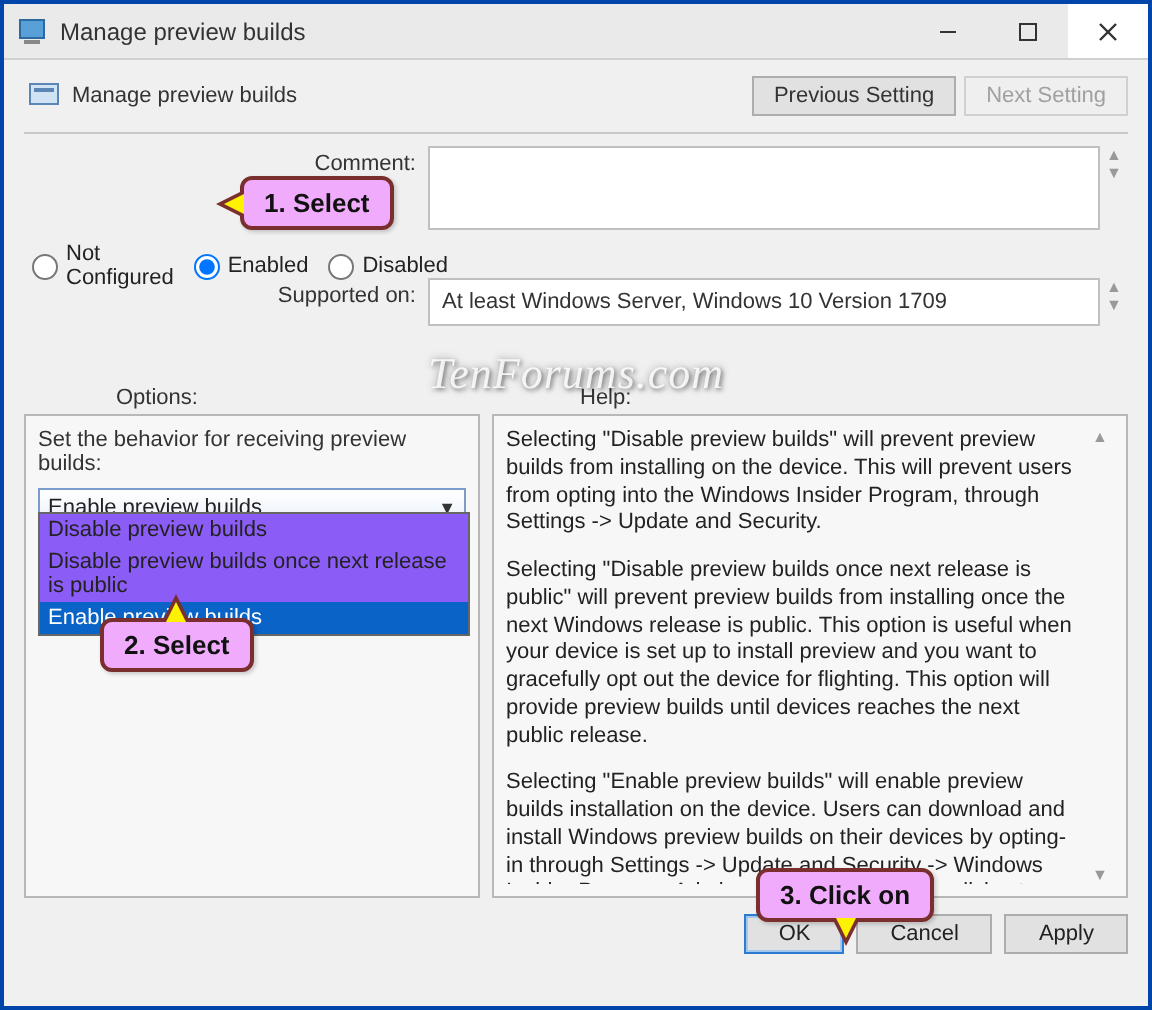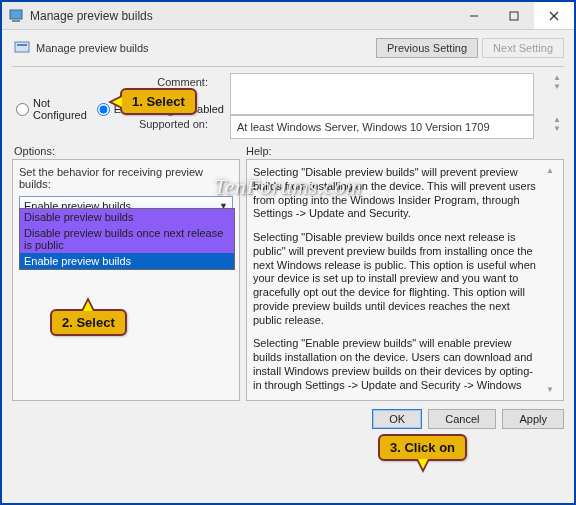--- a/index.html
+++ b/index.html
@@ -18,41 +18,41 @@
 .header-row .htitle { flex: 1; color: #333; }
 .navbtns { display: flex; gap: 4px; padding-left: 27px; }
 .navbtn { border: 1px solid #adadad; background: #e1e1e1; padding: 3px 10px; color: #333; font-size: 11px; }
 .navbtn.disabled { color: #a0a0a0; border-color: #d0d0d0; background: #efefef; }
 .divider { border: none; border-top: 1px solid #c8c8c8; margin: 0 0 6px 0; }
 .config-area { display: flex; gap: 10px; }
 .radio-col { display: flex; flex-direction: row; gap: 10px; padding: 6px 4px 0 4px; width: 110px; }
 .radio-row { display: flex; align-items: center; gap: 4px; color: #222; }
 .radio-row input { margin: 0; }
 .fields-col { flex: 1; }
-.field-row { display: flex; align-items: flex-start; margin-bottom: 0; gap: 16px; }
+.field-row { display: flex; align-items: flex-start; margin-bottom: 24px; }
 .field-label { width: 82px; text-align: right; padding-right: 6px; padding-top: 3px; color: #333; }
 .comment-box { flex: 1; height: 42px; border: 1px solid #c0c0c0; background: #fff; padding: 2px 4px; resize: none; font-family: inherit; font-size: 11px; }
 .supported-box { flex: 1; height: 24px; border: 1px solid #c0c0c0; background: #fff; padding: 7px 6px; color: #333; display: flex; align-items: center; justify-content: space-between; }
 .labels-row { display: flex; margin: 6px 0 2px 2px; color: #333; }
-.labels-row .lbl-left { width: 232px; }
+.labels-row .lbl-left { width: 232px; margin-left: 44px; }
 .panels { display: flex; gap: 6px; }
 .panel { border: 1px solid #b8b8b8; background: #f7f7f7; padding: 6px; }
 .panel.left { width: 228px; height: 242px; position: relative; }
 .panel.right { flex: 1; height: 242px; overflow: hidden; }
 .panel-heading { color: #333; margin-bottom: 6px; }
 .combo { width: 100%; height: 20px; border: 1px solid #7a9ecb; background: linear-gradient(#fff,#e8f0fa); display: flex; align-items: center; justify-content: space-between; padding: 0 4px; color: #222; font-size: 11px; }
 .combo .arrow { font-size: 9px; color: #333; }
 .dropdown { position: absolute; left: 6px; top: 48px; width: 216px; border: 1px solid #666; background: #8b5cf6; z-index: 5; }
 .dropdown .opt { padding: 2px 4px; color: #222; font-size: 11px; }
 .dropdown .opt.sel { background: #0a63c6; color: #fff; }
 .help-text p { margin-bottom: 10px; color: #222; line-height: 1.25; }
 .button-row { display: flex; justify-content: flex-end; gap: 6px; padding-top: 8px; }
 .dlg-btn { border: 1px solid #adadad; background: #e1e1e1; padding: 3px 16px; font-size: 11px; color: #222; }
 .dlg-btn.default { border: 1px solid #2e7ad1; box-shadow: inset 0 0 0 1px #a3c7ec; }
-.callout { position: absolute; background: #eab308; border: 2px solid #7a2e2e; border-radius: 6px; padding: 4px 10px; font-weight: bold; font-size: 13px; color: #111; z-index: 30; box-shadow: 1px 1px 2px rgba(0,0,0,.2); }
+.callout { position: absolute; background: #f0abfc; border: 2px solid #7a2e2e; border-radius: 6px; padding: 4px 10px; font-weight: bold; font-size: 13px; color: #111; z-index: 30; box-shadow: 1px 1px 2px rgba(0,0,0,.2); }
 .callout::after { content: ""; position: absolute; width: 0; height: 0; }
 .callout.c1 { top: 86px; left: 118px; }
 .callout.c1::after { left: -14px; top: 50%; margin-top: -7px; border-top: 7px solid transparent; border-bottom: 7px solid transparent; border-right: 14px solid #7a2e2e; }
 .callout.c1::before { content: ""; position: absolute; left: -10px; top: 50%; margin-top: -5px; border-top: 5px solid transparent; border-bottom: 5px solid transparent; border-right: 10px solid #fff200; z-index: 1; }
 .callout.c2 { top: 307px; left: 48px; }
 .callout.c2::after { left: 50%; margin-left: -7px; top: -14px; border-left: 7px solid transparent; border-right: 7px solid transparent; border-bottom: 14px solid #7a2e2e; }
 .callout.c2::before { content: ""; position: absolute; left: 50%; margin-left: -5px; top: -10px; border-left: 5px solid transparent; border-right: 5px solid transparent; border-bottom: 10px solid #fff200; z-index: 1; }
 .callout.c3 { top: 432px; left: 376px; }
 .callout.c3::after { left: 50%; margin-left: -7px; bottom: -14px; border-left: 7px solid transparent; border-right: 7px solid transparent; border-top: 14px solid #7a2e2e; }
 .callout.c3::before { content: ""; position: absolute; left: 50%; margin-left: -5px; bottom: -10px; border-left: 5px solid transparent; border-right: 5px solid transparent; border-top: 10px solid #fff200; z-index: 1; }

